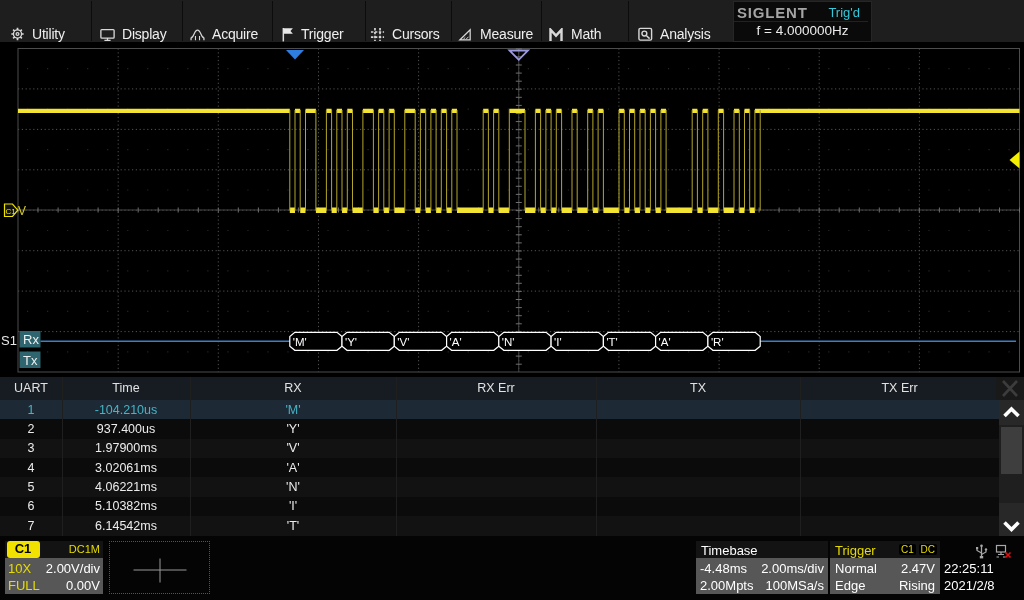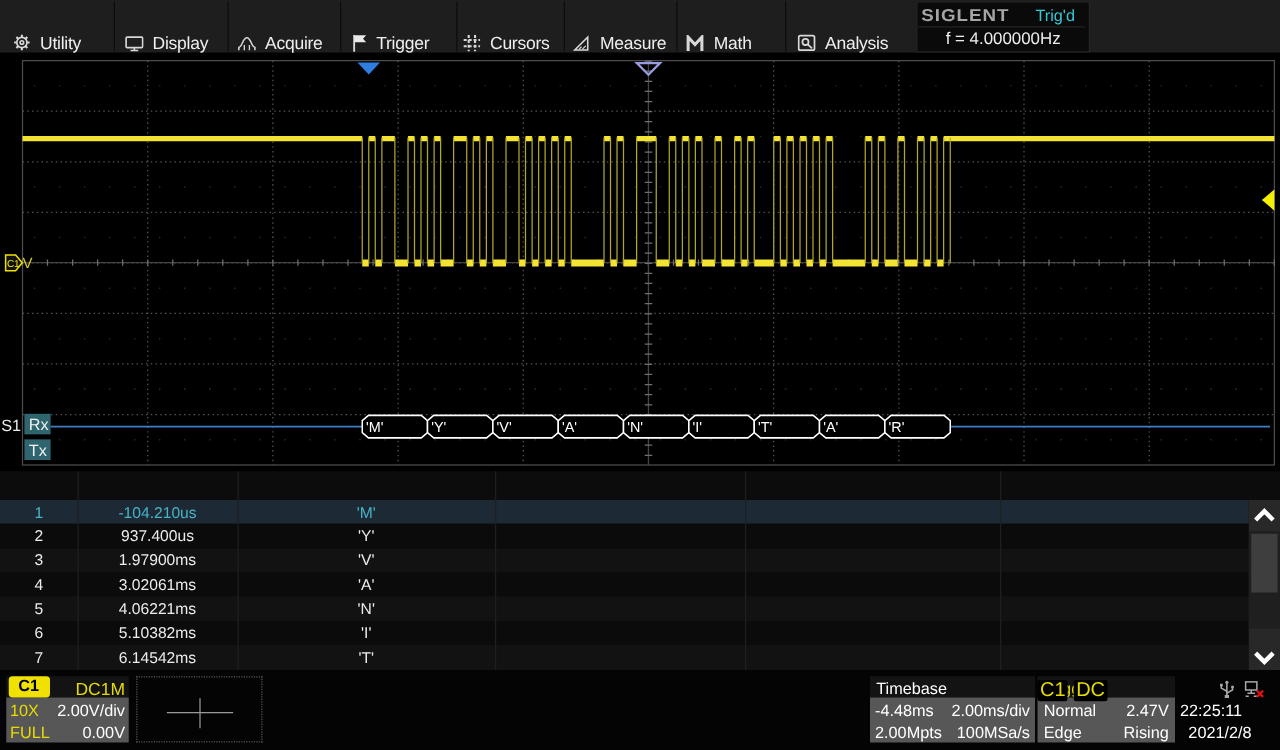--- a/index.html
+++ b/index.html
@@ -170,20 +170,31 @@
 <path d="M556.1 332.3H598.4L603.4 336.5V346.1L598.4 350.3H556.1L551.1 346.1V336.5Z" fill="#000" stroke="#fff" stroke-width="1.2"></path>
 <text x="554.1" y="345.8" fill="#fff" font-size="11.5">'I'</text>
 <path d="M608.4 332.3H650.6L655.6 336.5V346.1L650.6 350.3H608.4L603.4 346.1V336.5Z" fill="#000" stroke="#fff" stroke-width="1.2"></path>
 <text x="606.4" y="345.8" fill="#fff" font-size="11.5">'T'</text>
 <path d="M660.6 332.3H702.9L707.9 336.5V346.1L702.9 350.3H660.6L655.6 346.1V336.5Z" fill="#000" stroke="#fff" stroke-width="1.2"></path>
 <text x="658.6" y="345.8" fill="#fff" font-size="11.5">'A'</text>
 <path d="M712.9 332.3H755.2L760.2 336.5V346.1L755.2 350.3H712.9L707.9 346.1V336.5Z" fill="#000" stroke="#fff" stroke-width="1.2"></path>
 <text x="710.9" y="345.8" fill="#fff" font-size="11.5">'R'</text>
 </svg>
 <div id="tbl">
+      <div id="thead">
+        <div class="hc" style="left:0px;width:62px">UART</div>
+        <div class="hc" style="left:62px;width:128px">Time</div>
+        <div class="hc" style="left:190px;width:206px">RX</div>
+        <div class="hc" style="left:396px;width:200px">RX Err</div>
+        <div class="hc" style="left:596px;width:204px">TX</div>
+        <div class="hc" style="left:800px;width:199px">TX Err</div>
+        <svg id="closex" viewBox="0 0 28 23">
+          <path d="M7 4L21 19M21 4L7 19" stroke="#3c3c3c" stroke-width="2.6"></path>
+        </svg>
+      </div>
       <div class="row" style="top:23.0px;background:#1e2936;color:#46b4c4">
         <div class="cell" style="left:0;width:62px">1</div>
         <div class="cell" style="left:62px;width:128px">-104.210us</div>
         <div class="cell" style="left:190px;width:206px">'M'</div>
       </div>
       <div class="row" style="top:42.4px;background:#0b0b0b">
         <div class="cell" style="left:0;width:62px">2</div>
         <div class="cell" style="left:62px;width:128px">937.400us</div>
         <div class="cell" style="left:190px;width:206px">'Y'</div>
       </div>
@@ -222,21 +233,21 @@
           <rect x="2" y="27" width="21" height="47" fill="#3e3e3e"></rect>
           <path d="M5.5 16l7-7l7 7" stroke="#fff" stroke-width="3.6" fill="none"></path>
           <path d="M5.5 122.5l7 7l7-7" stroke="#fff" stroke-width="3.6" fill="none"></path>
         </svg></div>
     </div>
 <div id="botbar">
       <div class="bbox" style="left:5px;width:98px">
         <div class="btop"></div>
         <div class="bgrey"></div>
 <div style="position:absolute;left:1.5px;top:0.5px;width:33px;height:16.5px;background:#f0e100;border-radius:3px;color:#000;font-size:13px;font-weight:bold;text-align:center;line-height:16px">C1</div>
-<div class="bl yl" style="left:0;top:2.5px;width:95px;text-align:right;font-size:14px">DC1M</div>
+<div class="bl yl" style="left:0;top:2.5px;width:95px;text-align:right;font-size:11px">DC1M</div>
 <div class="bl yl" style="left:3px;top:20.5px">10X</div>
         <div class="bl" style="left:0;top:20.5px;width:95px;text-align:right">2.00V/div</div>
 <div class="bl yl" style="left:3px;top:37.5px">FULL</div>
         <div class="bl" style="left:0;top:37.5px;width:95px;text-align:right">0.00V</div>
       </div>
       <div class="bbox" style="left:109px;width:101px;border:1px dotted #555"><svg width="99" height="51" viewBox="0 0 99 51">
           <path d="M23.5 28h53M50 16.5v24" stroke="#999" stroke-width="1"></path>
         </svg></div>
       <div class="bbox" style="left:696px;width:132px">
         <div class="btop"></div>
@@ -244,21 +255,21 @@
 <div class="bl" style="left:5px;top:2px">Timebase</div>
 <div class="bl" style="left:4px;top:20.5px">-4.48ms</div>
         <div class="bl" style="left:0;top:20.5px;width:128px;text-align:right">2.00ms/div</div>
 <div class="bl" style="left:4px;top:37.5px">2.00Mpts</div>
         <div class="bl" style="left:0;top:37.5px;width:128px;text-align:right">100MSa/s</div>
       </div>
       <div class="bbox" style="left:830px;width:110px">
         <div class="btop"></div>
         <div class="bgrey"></div>
 <div class="bl yl" style="left:5px;top:2px">Trigger</div>
-<div class="bl yl" style="left:0;top:3.5px;width:107px;font-size:16px"><span style="background:#000;border-radius:2px;padding:0 2px">C1</span> <span style="background:#000;border-radius:2px;padding:0 2px">DC</span></div>
+<div class="bl yl" style="left:0;top:3.5px;width:107px;text-align:right;font-size:10px"><span style="background:#000;border-radius:2px;padding:0 2px">C1</span> <span style="background:#000;border-radius:2px;padding:0 2px">DC</span></div>
 <div class="bl" style="left:5px;top:20.5px">Normal</div>
         <div class="bl" style="left:0;top:20.5px;width:105px;text-align:right">2.47V</div>
 <div class="bl" style="left:5px;top:37.5px">Edge</div>
         <div class="bl" style="left:0;top:37.5px;width:105px;text-align:right">Rising</div>
       </div>
       <div class="bbox" style="left:944px;width:80px">
 <svg width="13" height="15" viewBox="0 0 13 15" style="position:absolute;left:31px;top:3px">
           <g stroke="#a8a8a8" fill="#a8a8a8">
             <path d="M6.5 1.5v11" stroke-width="1.3" fill="none"></path>
             <circle cx="6.5" cy="1.8" r="1.3" stroke="none"></circle>
@@ -270,15 +281,15 @@
           </g>
         </svg>
 <svg width="17" height="15" viewBox="0 0 17 15" style="position:absolute;left:51px;top:3px">
           <g fill="none" stroke="#a8a8a8" stroke-width="1.2">
             <rect x="1.5" y="1.5" width="9" height="6.5"></rect>
             <path d="M6 8v2.5M3 10.5h6M1.5 13h2.5M8 13h2.5"></path>
           </g>
           <path d="M10.5 8.5l5 5M15.5 8.5l-5 5" stroke="#e01010" stroke-width="1.7"></path>
         </svg>
 <div class="bl" style="left:0;top:20.5px;width:64px;text-align:left">22:25:11</div>
-<div class="bl" style="left:0;top:37.5px;width:64px;text-align:center">2021/2/8</div>
+<div class="bl" style="left:0;top:37.5px;width:64px;text-align:left">2021/2/8</div>
       </div>
     </div>
 </div>
 </body></html>

